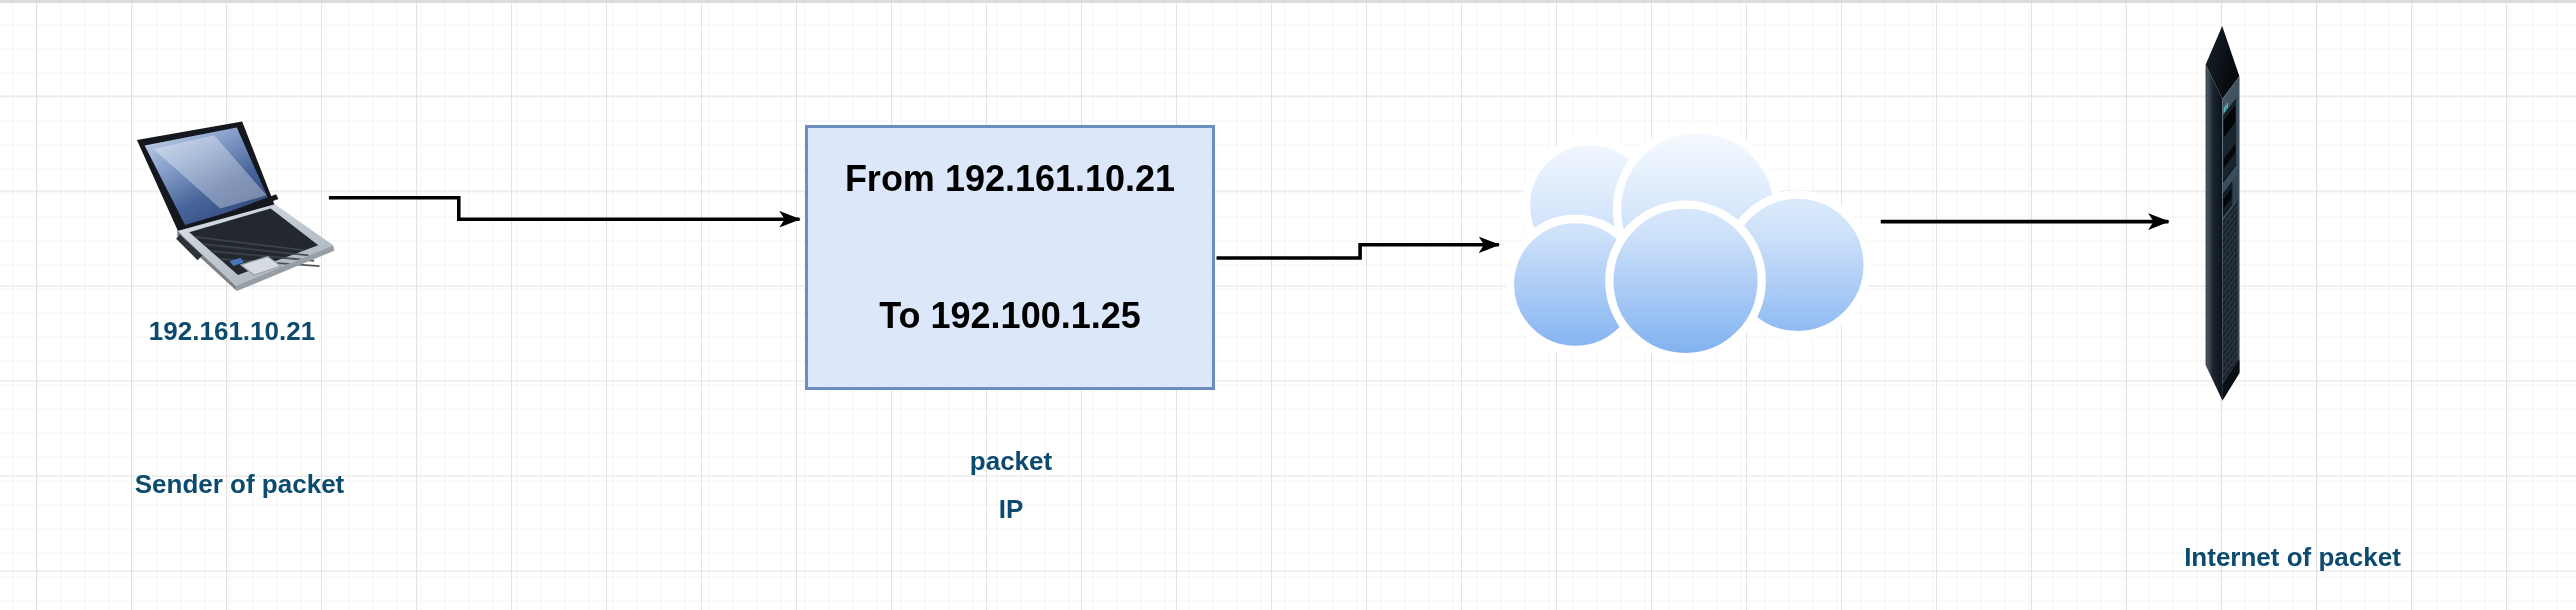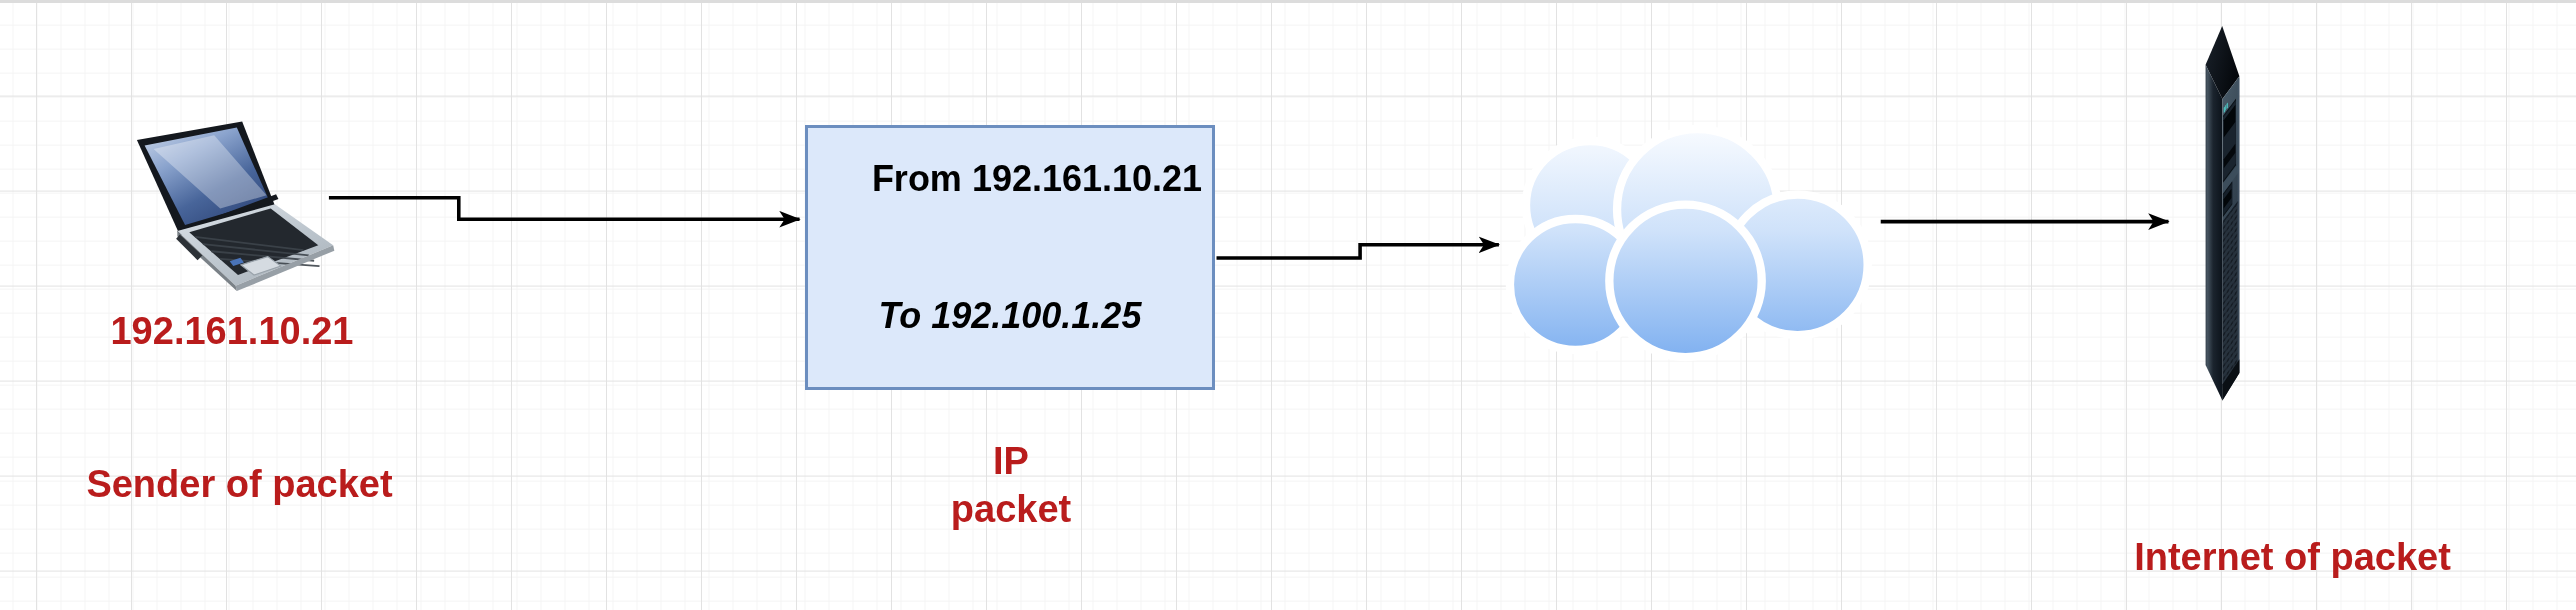--- a/index.html
+++ b/index.html
@@ -26,23 +26,23 @@
   }
   #top-bar {
     position: absolute; left: 0; top: 0;
     width: 100%; height: 3px;
     background: #dcdcdc;
   }
   .abs { position: absolute; }
   .label {
     position: absolute;
     font-weight: 700;
-    font-size: 38px;
+    font-size: 26px;
     line-height: 46px;
-    color: #b91c1c;
+    color: #0c4a6e;
     text-align: center;
     white-space: nowrap;
     letter-spacing: 0px;
   }
   #ip-packet-box {
     position: absolute;
     left: 805px; top: 125px;
     width: 410px; height: 265px;
     background: #dce8fa;
     border: 3px solid #6c8ebf;
@@ -51,22 +51,22 @@
   .box-line {
     position: absolute;
     left: 0; width: 100%;
     text-align: center;
     font-weight: 700;
     font-size: 36px;
     line-height: 42px;
     color: #000;
     white-space: nowrap;
   }
-  #box-line-from { top: 30px; padding-left: 27px; }
-  #box-line-to   { top: 167px; font-style: italic; }
+  #box-line-from { top: 30px; }
+  #box-line-to   { top: 167px; }
   svg { display: block; }
 </style>
 </head>
 <body>
 
 <div id="canvas">
 
   <div id="grid"></div>
   <div id="top-bar"></div>
 
@@ -120,22 +120,22 @@
   </svg>
 
   <div class="label" style="left:83px;top:308px;width:298px">192.161.10.21</div>
   <div class="label" style="left:58px;top:461px;width:363px">Sender of packet</div>
 
   <div id="ip-packet-box">
     <div class="box-line" id="box-line-from">From 192.161.10.21</div>
     <div class="box-line" id="box-line-to">To 192.100.1.25</div>
   </div>
   <div class="label" style="left:895px;top:437px;width:232px;line-height:48px">
+    <div>packet</div>
     <div>IP</div>
-    <div>packet</div>
   </div>
 
   <svg class="abs" style="left:1492px;top:116px" width="393" height="250" viewBox="2505 195 660 420">
     <defs>
       <linearGradient id="cloudGrad" gradientUnits="userSpaceOnUse" x1="2830" y1="215" x2="2830" y2="602">
         <stop offset="0" stop-color="#f8fbff"></stop>
         <stop offset="0.45" stop-color="#cfe2fa"></stop>
         <stop offset="1" stop-color="#7fb0f0"></stop>
       </linearGradient>
     </defs>

